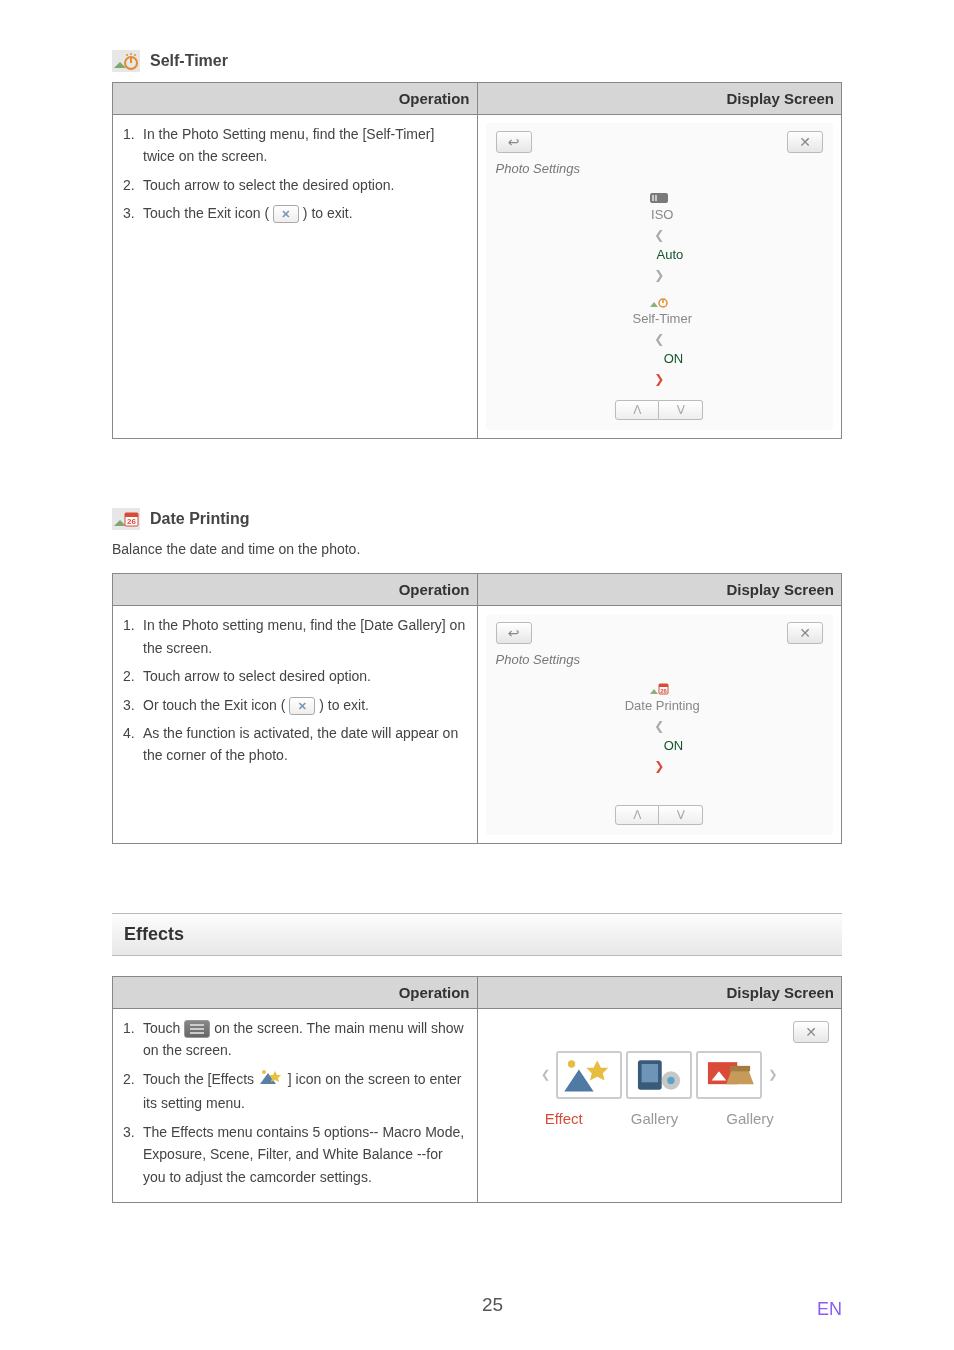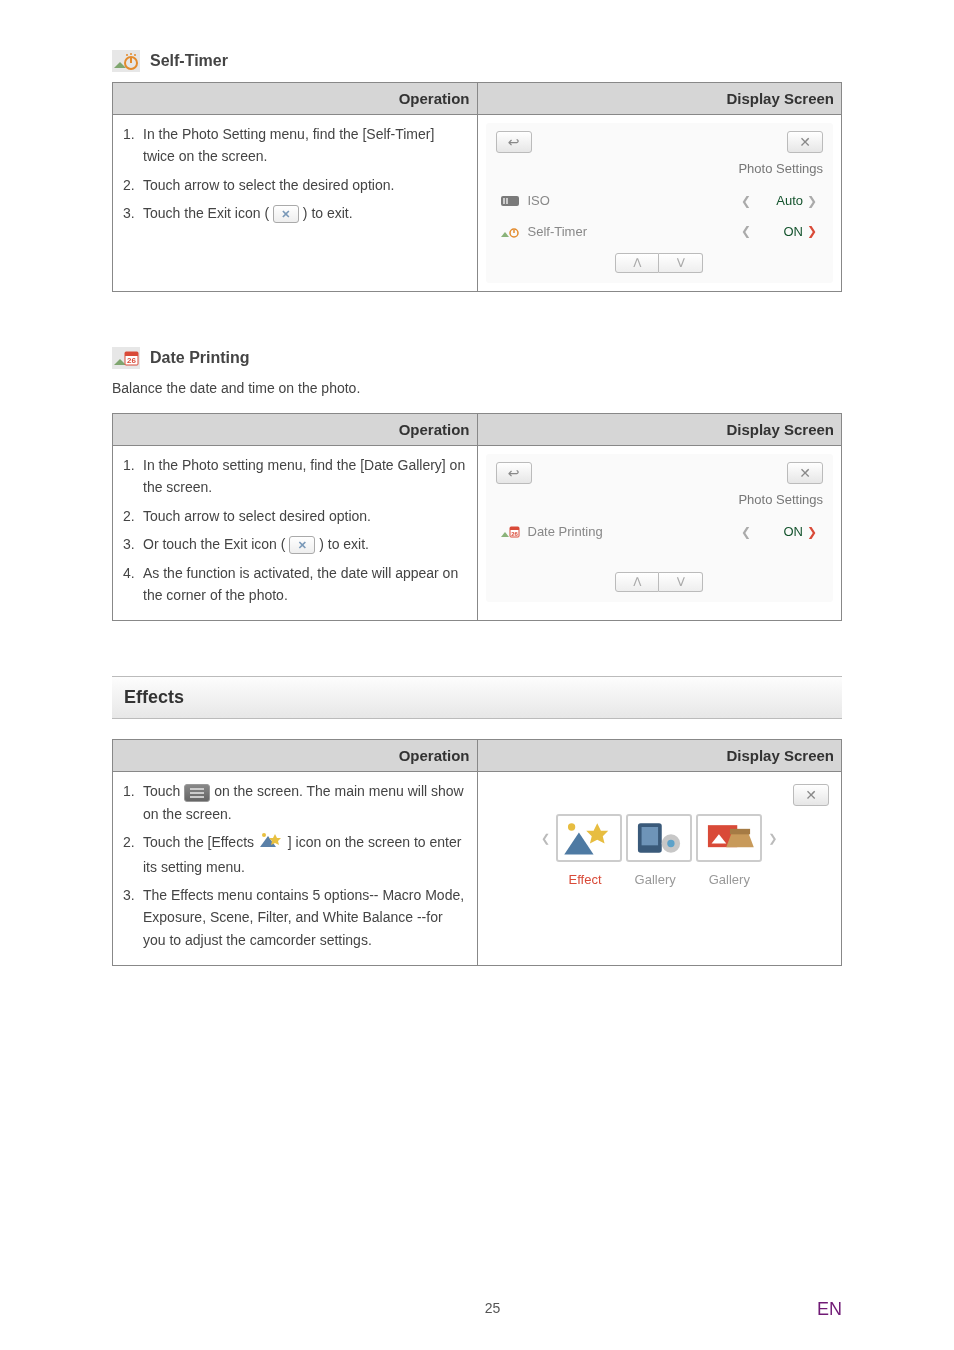--- a/index.html
+++ b/index.html
@@ -7,21 +7,21 @@
     font-family: Arial, Helvetica, sans-serif;
     font-size: 14px;
     color: #333;
     width: 954px;
     min-height: 1350px;
     margin: 0 auto;
     padding: 50px 112px 40px 112px;
     position: relative;
     background: #fff;
   }
-  .section { margin-bottom: 55px; }
+  .section { margin-bottom: 69px; }
   .heading {
     font-size: 16px;
     font-weight: bold;
     color: #444;
     margin-bottom: 10px;
     display: flex;
     align-items: center;
   }
   .heading-icon { margin-right: 10px; display: inline-flex; }
   .intro { color: #444; margin-bottom: 14px; line-height: 1.4; }
@@ -88,25 +88,26 @@
     align-items: center; margin-bottom: 4px;
     padding: 2px 0;
   }
   .btn-small {
     display: inline-block; width: 36px; height: 22px;
     border: 1px solid #bbb; border-radius: 3px;
     background: linear-gradient(#fff,#e6e6e6);
     text-align: center; line-height: 20px;
     color: #888; font-size: 14px;
   }
-  .ds-title { text-align: right; color: #777; margin-bottom: 6px; }
+  .ds-title { text-align: left; color: #777; margin-bottom: 6px; font-style: italic; }
   .ds-row {
     display: flex; align-items: center;
     padding: 5px 2px;
     color: #888;
+    flex-direction: column;
   }
   .ds-row .ico { width: 24px; display: inline-flex; align-items: center; justify-content: center; }
   .ds-row .label { flex: 1; padding-left: 6px; }
   .ds-row .chev { width: 18px; text-align: center; color: #aaa; font-size: 12px; }
   .ds-row .chev.red { color: #d94a38; }
   .ds-row .value { width: 48px; text-align: right; color: #14532d; }
   .ds-nav {
     display: flex; justify-content: center; gap: 0; margin-top: 6px;
   }
   .ds-nav .nav-btn {
@@ -136,45 +137,45 @@
     margin: 8px 0;
   }
   .carousel .arrow { color: #bbb; font-size: 11px; padding: 0 2px; }
   .thumb {
     width: 66px; height: 48px; border: 2px solid #ccc; border-radius: 3px;
     display: flex; align-items: center; justify-content: center;
     background: #fff; overflow: hidden;
   }
   .thumb svg { width: 100%; height: 100%; }
   .labels-row {
-    display: flex; justify-content: center; gap: 33px;
-    font-size: 13px; margin-top: 4px;
+    display: flex; justify-content: center; gap: 48px;
+    font-size: 15px; margin-top: 4px;
   }
   .labels-row .red { color: #d94a38; }
   .labels-row .gray { color: #999; }
 
   
   .fx-icon {
     display: inline-block; vertical-align: middle;
   }
 
   .footer {
     position: absolute;
     bottom: 34px;
     left: 0; right: 0;
     text-align: center;
     color: #555;
-    font-size: 14px;
+    font-size: 19px;
     margin-left: 31px;
   }
   .lang-label {
     position: absolute;
     bottom: 30px;
     right: 112px;
-    color: #701a75;
+    color: #8b5cf6;
     font-size: 18px;
   }
 </style>
 </head>
 <body>
 
 <div class="section">
   <div class="heading">
     <span class="heading-icon">
       <svg width="28" height="22" viewBox="0 0 28 22">

